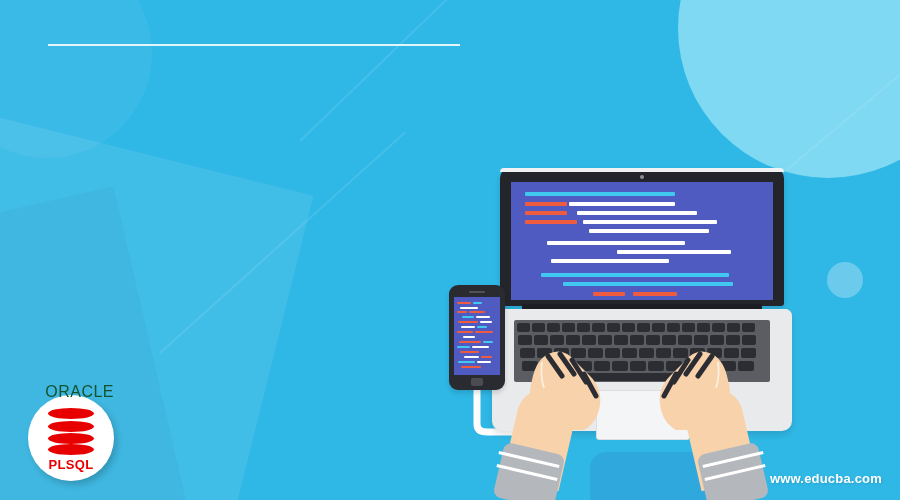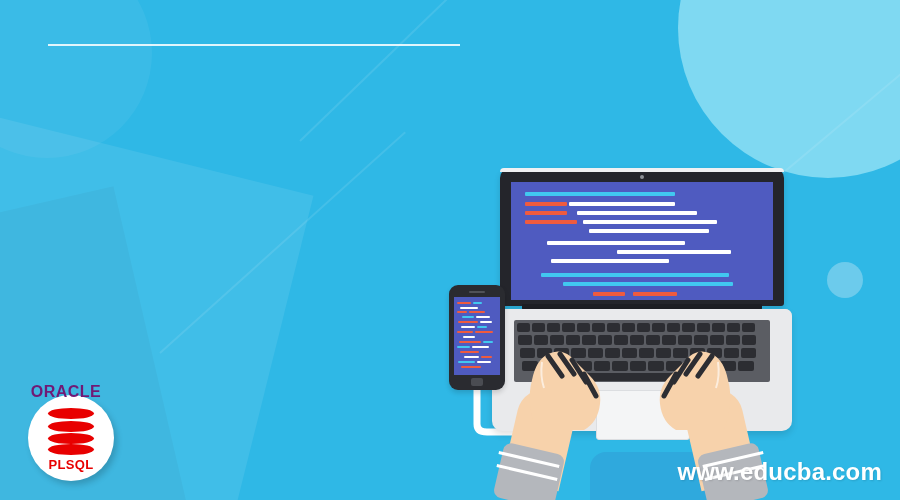--- a/index.html
+++ b/index.html
@@ -93,24 +93,24 @@
     left: 10px; top: 12px;
     width: 86px; height: 86px;
     border-radius: 50%;
     background: #ffffff;
     box-shadow: 3px 4px 6px rgba(0,0,0,0.18);
   }
   .badge-oracle {
     position: absolute;
     left: 0; top: 0;
     width: 96px;
-    text-align: center;
+    text-align: right;
     font-size: 16px;
-    font-weight: bold;
-    color: #701a75;
+    font-weight: normal;
+    color: #14532d;
     letter-spacing: 0.5px;
     z-index: 3;
   }
   .badge-plsql {
     position: absolute;
     left: 10px; top: 74px;
     width: 86px;
     text-align: center;
     font-size: 13px;
     font-weight: bold;
@@ -266,21 +266,21 @@
     position: absolute;
     background: #ffffff;
     height: 3px;
   }
 
   
   .watermark {
     position: absolute;
     right: 18px; bottom: 14px;
     color: #ffffff;
-    font-size: 24px;
+    font-size: 13px;
     font-weight: bold;
     letter-spacing: 0.2px;
     text-shadow: 1px 1px 2px rgba(0,0,0,0.12);
   }
 </style>
 </head>
 <body>
 
 <div id="stage">
 

